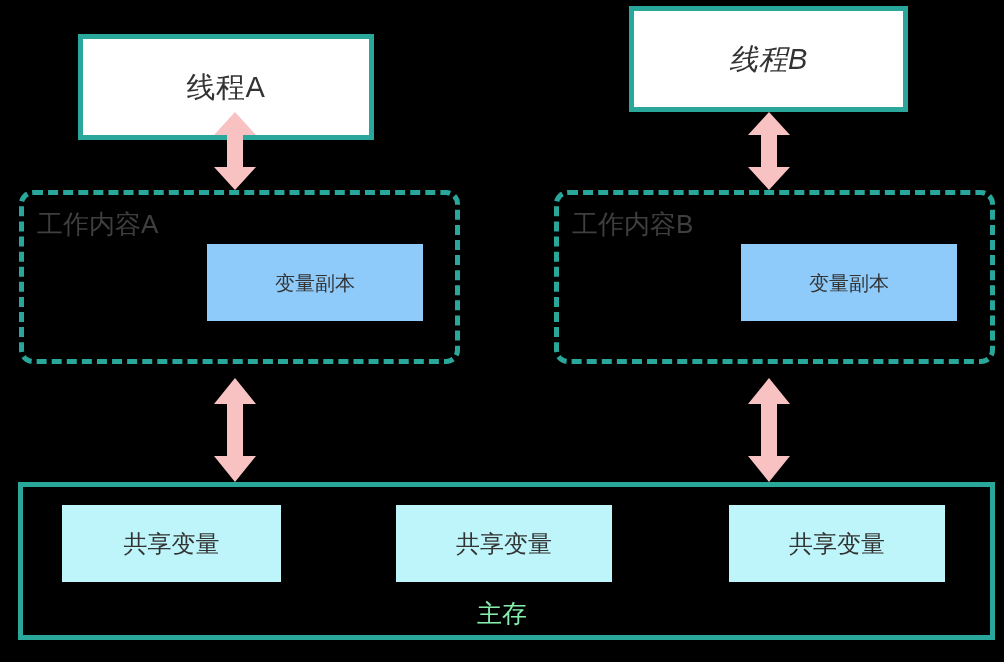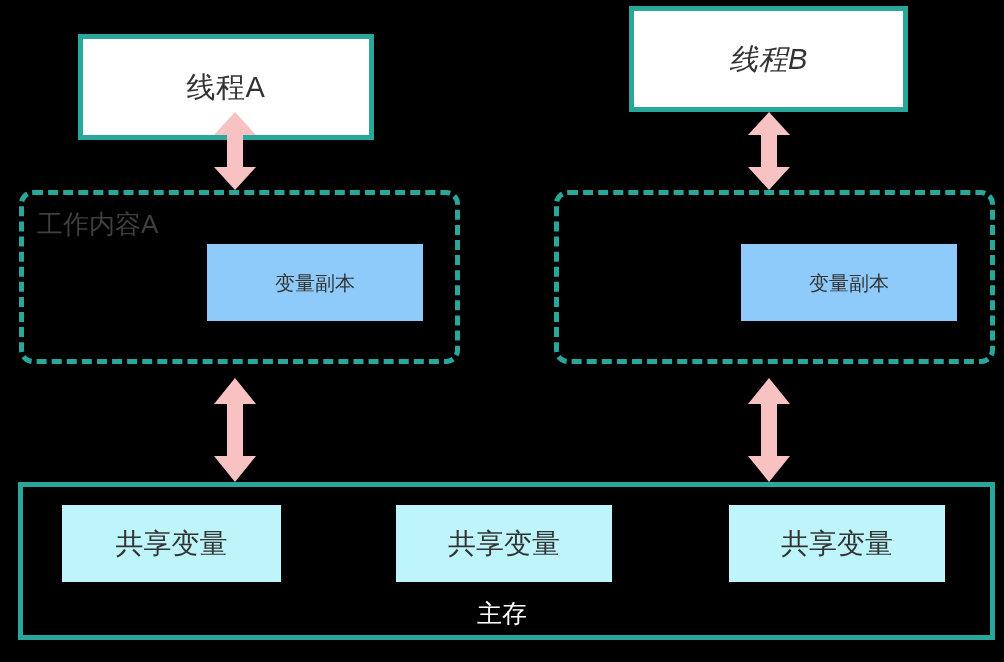--- a/index.html
+++ b/index.html
@@ -67,36 +67,36 @@
   
   .main-mem-box {
     position: absolute;
     background: transparent;
     border: 5px solid #2AA79B;
     box-sizing: border-box;
   }
   .main-mem-label {
     position: absolute;
     font-size: 25px;
-    color: #ffffff;
+    color: #86efac;
     line-height: 1;
     white-space: nowrap;
     text-align: center;
   }
 
   
   .shared-var {
     position: absolute;
     background: #BDF5FA;
     display: flex;
     align-items: center;
     justify-content: center;
   }
   .shared-var-label {
-    font-size: 28px;
+    font-size: 24px;
     color: #333333;
     line-height: 1;
     white-space: nowrap;
   }
 
   
   .arrow {
     position: absolute;
   }
   .arrow svg {
@@ -130,20 +130,21 @@
 
   <div class="work-box" style="left:19px; top:190px; width:441px; height:174px;">
   </div>
   <div class="work-label" style="left:37px; top:211px;">工作内容A</div>
   <div class="var-copy" style="left:207px; top:244px; width:216px; height:77px;">
     <span class="var-copy-label">变量副本</span>
   </div>
 
   <div class="work-box" style="left:554px; top:190px; width:441px; height:174px;">
   </div>
+  <div class="work-label" style="left:572px; top:211px;">工作内容B</div>
   <div class="var-copy" style="left:741px; top:244px; width:216px; height:77px;">
     <span class="var-copy-label">变量副本</span>
   </div>
 
   <div class="arrow" style="left:213px; top:378px;">
     <svg width="44" height="104" viewBox="0 0 44 104" aria-hidden="true">
       <polygon points="22,0 43,26 30,26 30,78 43,78 22,104 1,78 14,78 14,26 1,26" fill="#F9C2C2"></polygon>
     </svg>
   </div>
 

